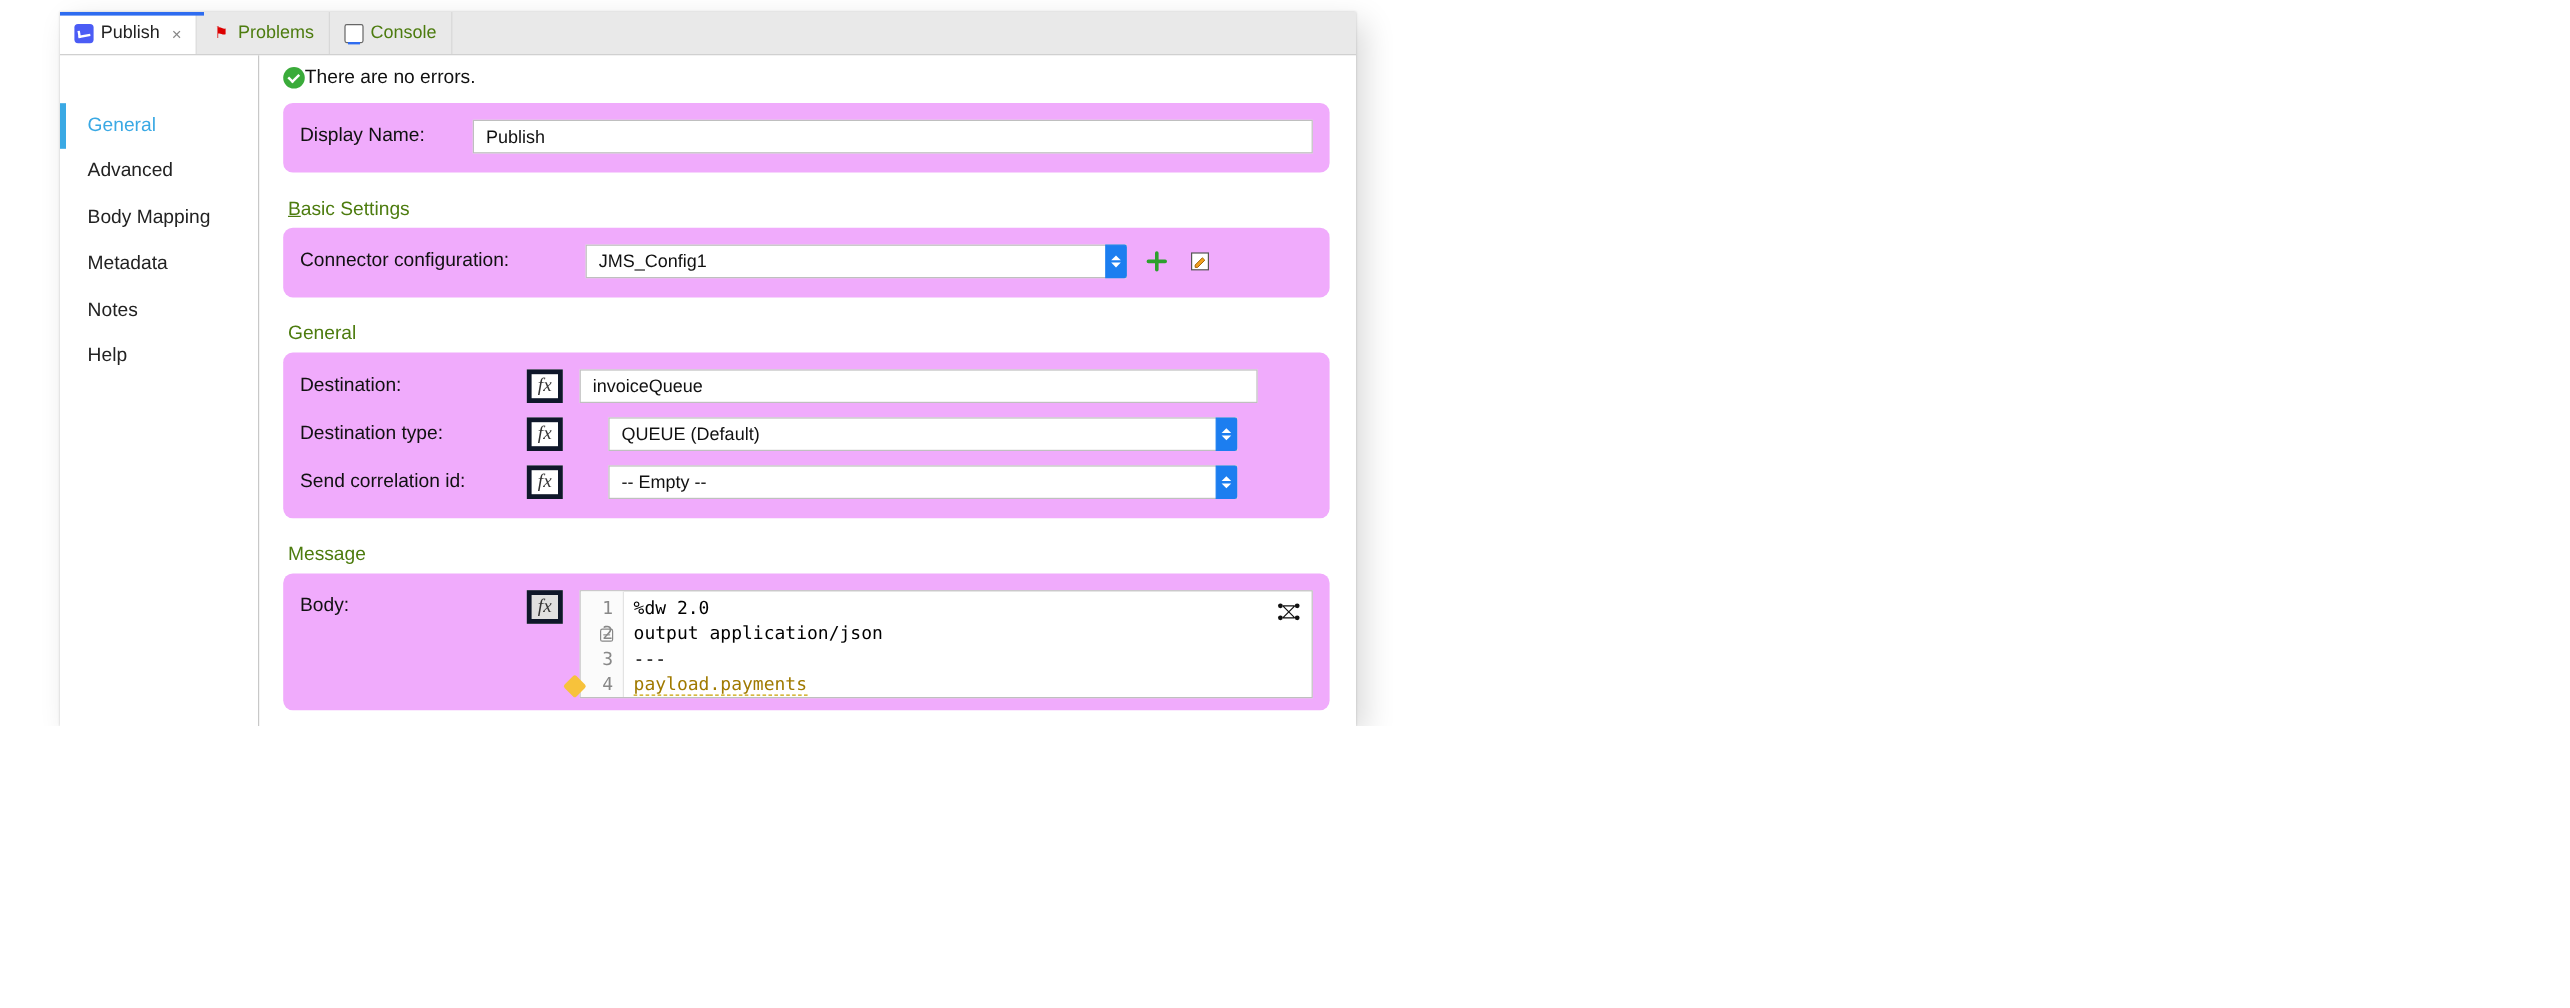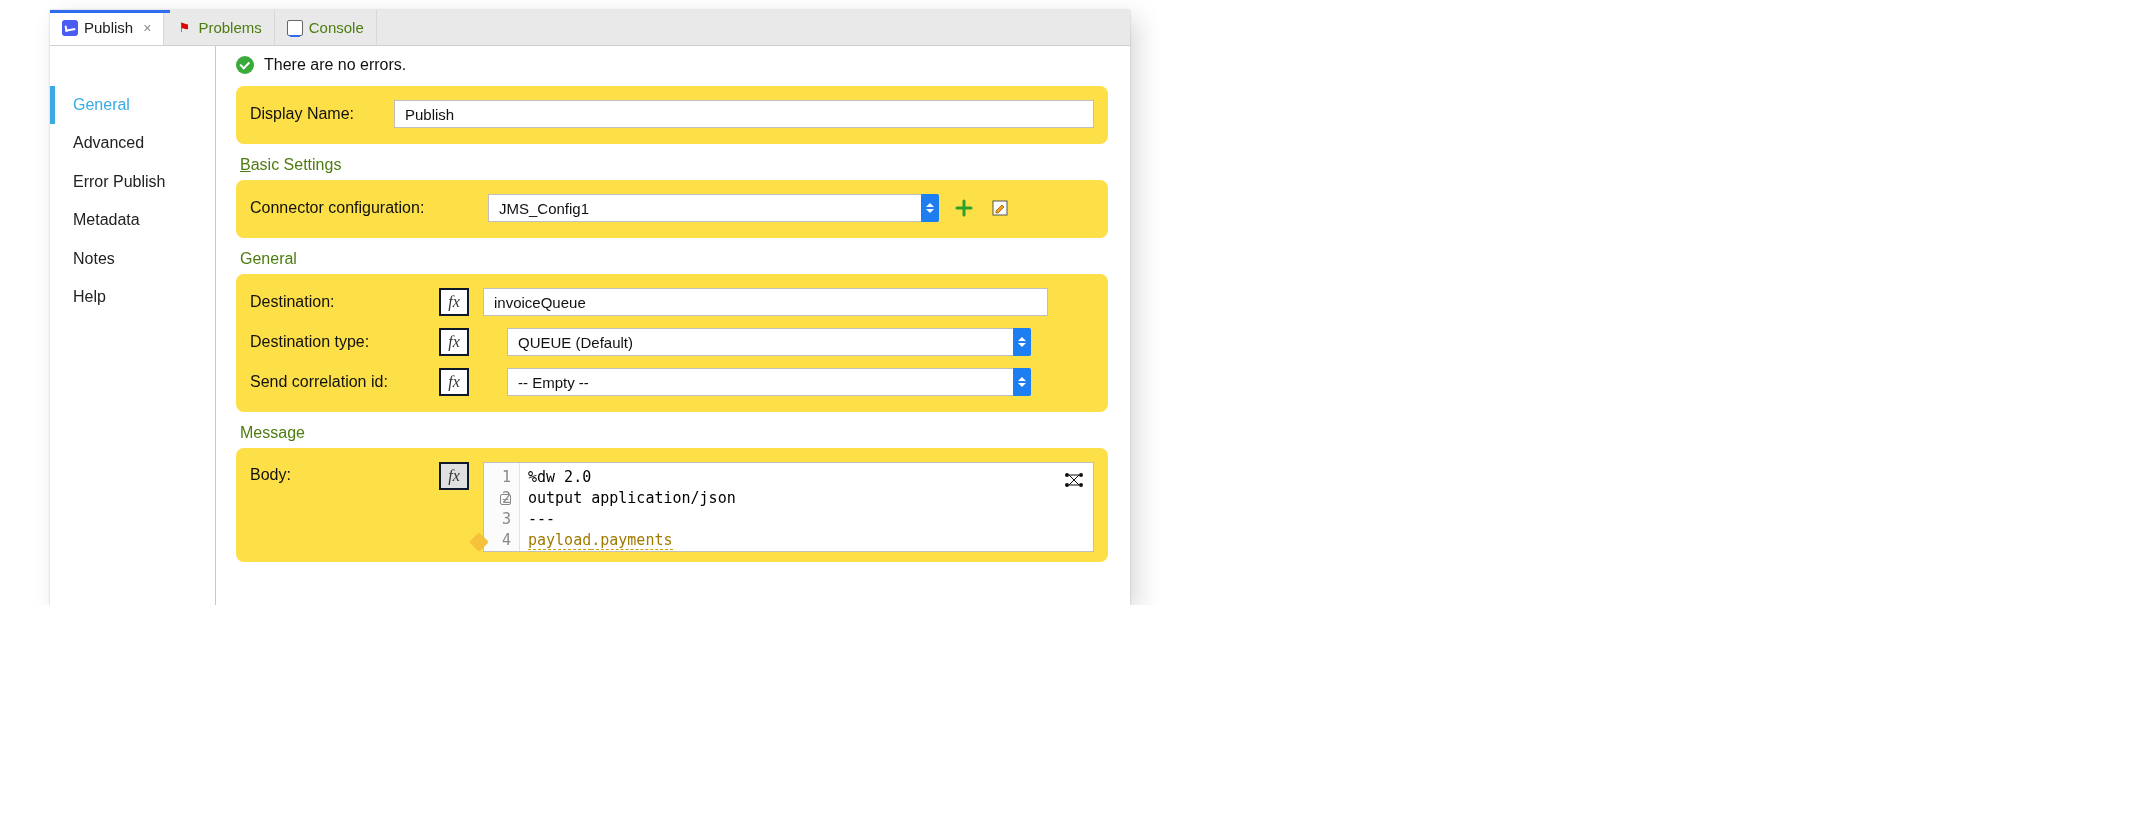--- a/index.html
+++ b/index.html
@@ -36,25 +36,25 @@
   .sidebar {
     width: 165px; padding: 40px 0 0 0; background:#fff;
   }
   .sidebar-item {
     padding: 8px 18px; font-size:16px; color:#222; cursor:default;
     border-left: 5px solid transparent; line-height:1.4;
   }
   .sidebar-item.active { color:#3aa9e4; border-left-color:#3aa9e4; font-weight:500; }
   .divider { width:1px; background:#c8c8c8; margin: 0 4px 0 0; }
   .main { flex:1; padding: 10px 22px 6px 16px; overflow:auto; }
-  .status-row { display:flex; align-items:center; gap:10px; margin-bottom:12px; }
+  .status-row { display:flex; align-items:center; margin-bottom:12px; }
   .check-icon { width:18px; height:18px; border-radius:50%; background:#3aab3a; display:flex; align-items:center; justify-content:center; }
   .check-icon::after { content:""; width:7px; height:4px; border:2px solid #fff; border-top:none; border-right:none; transform: rotate(-45deg) translate(0,-1px); }
   .status-text { font-size:16px; color:#111; }
-  .panel { background:#fde047; border-radius:8px; padding:8px 14px 10px 14px; margin-bottom:12px; }
+  .panel { background:#f0abfc; border-radius:8px; padding:8px 14px 10px 14px; margin-bottom:22px; }
   .panel .row { display:flex; align-items:center; gap:14px; padding:6px 0; }
   .panel .label { width: 200px; font-size:16px; color:#111; }
   .panel .label.small { width: 175px; }
   .input-text {
     flex:1; height:28px; border:1px solid #bfbfbf; background:#fff;
     padding: 0 10px; font-size:15px; color:#111; border-radius:0;
   }
   .section-title { font-size:16px; color:#4d7c0f; margin: 2px 0 6px 4px; }
   .section-title .u { text-decoration: underline; }
   .select-wrap { position:relative; flex:1; max-width:540px;padding-left:24px; }
@@ -70,21 +70,21 @@
     display:flex; flex-direction:column; align-items:center; justify-content:center;
   }
   .select-handle::before, .select-handle::after {
     content:""; width:0; height:0; border-left:4px solid transparent; border-right:4px solid transparent;
   }
   .select-handle::before { border-bottom:4px solid #fff; margin-bottom:2px; }
   .select-handle::after  { border-top:4px solid #fff; }
   .icon-btn { width:22px; height:22px; display:flex; align-items:center; justify-content:center; cursor:default; }
   .plus svg, .edit svg { width:18px; height:18px; }
   .fx {
-    width:30px; height:28px; border:2px solid #0f172a; background:#fff;
+    width:30px; height:28px; border:4px solid #0f172a; background:#fff;
     display:flex; align-items:center; justify-content:center;
     font-style:italic; font-family: Georgia, serif; font-size:16px; color:#333;
   }
   .fx.active { background:#e0e0e0; }
   
   .editor {
     flex:1; height:90px; border:1px solid #bfbfbf; background:#fff; display:flex; position:relative;
   }
   .gutter {
     width:36px; border-right:1px solid #e3e3e3; background:#fbfbfb;
@@ -128,21 +128,21 @@
       <span class="ticon console"></span>
       <span>Console</span>
     </div>
   </div>
 
   <div class="body">
 
     <div class="sidebar">
       <div class="sidebar-item active"><span>General</span></div>
       <div class="sidebar-item"><span>Advanced</span></div>
-      <div class="sidebar-item"><span>Error Publish</span></div>
+      <div class="sidebar-item"><span>Body Mapping</span></div>
       <div class="sidebar-item"><span>Metadata</span></div>
       <div class="sidebar-item"><span>Notes</span></div>
       <div class="sidebar-item"><span>Help</span></div>
     </div>
 
     <div class="divider"></div>
 
     <div class="main">
       <div class="status-row">
         <span class="check-icon"></span>

